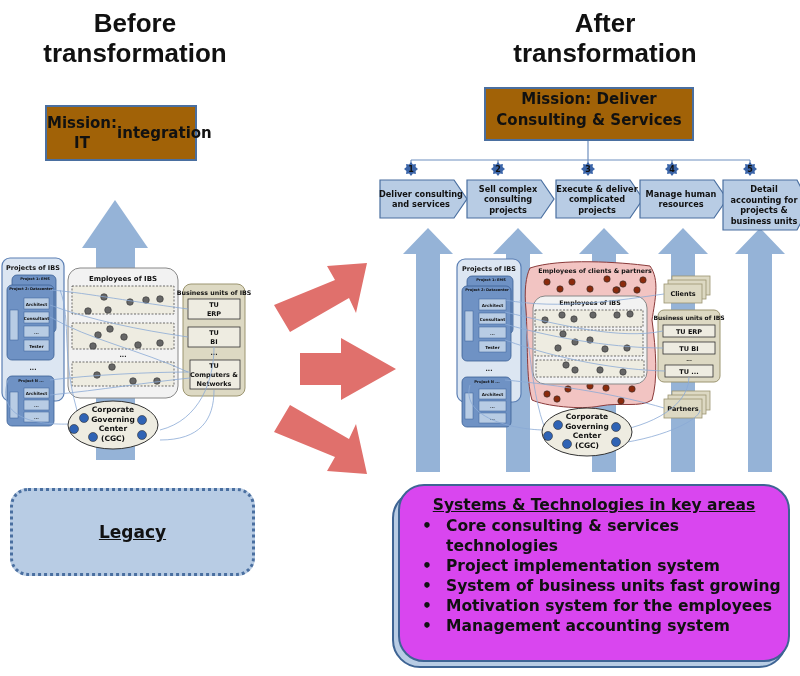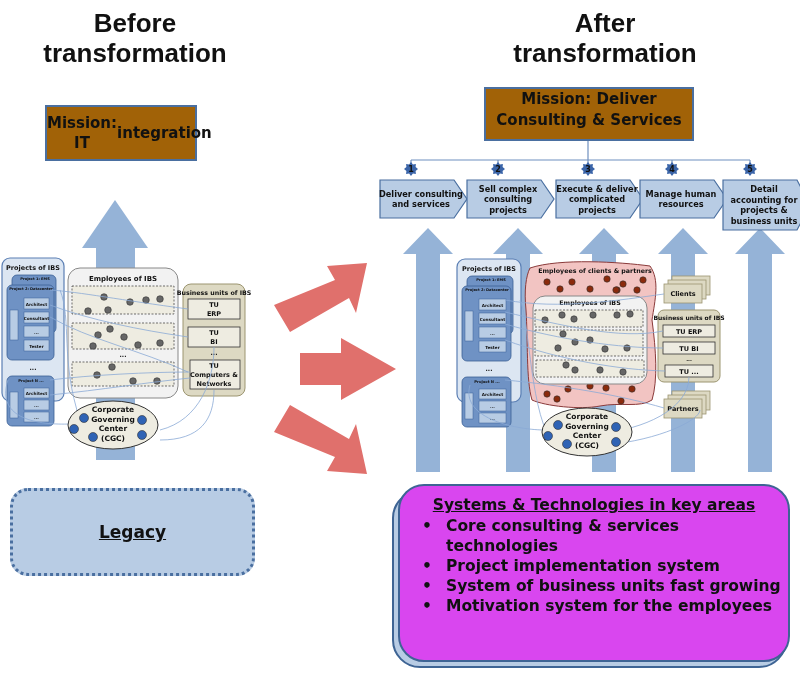--- a/index.html
+++ b/index.html
@@ -299,14 +299,15 @@
 </div>
 
 <div class="abs keybox" style="left:392px;top:490px;width:395px;height:178px;background:#b8cce4;border-radius:28px;"></div>
 <div class="abs keybox" style="left:398px;top:484px;width:392px;height:178px;">
   <div class="title">Systems &amp; Technologies in key areas</div>
   <ul>
     <li>Core consulting &amp; services technologies</li>
     <li>Project implementation system</li>
     <li>System of business units fast growing</li>
     <li>Motivation system for the employees</li>
+    <li>Management accounting system</li>
   </ul>
 </div>
 
 </body></html>

